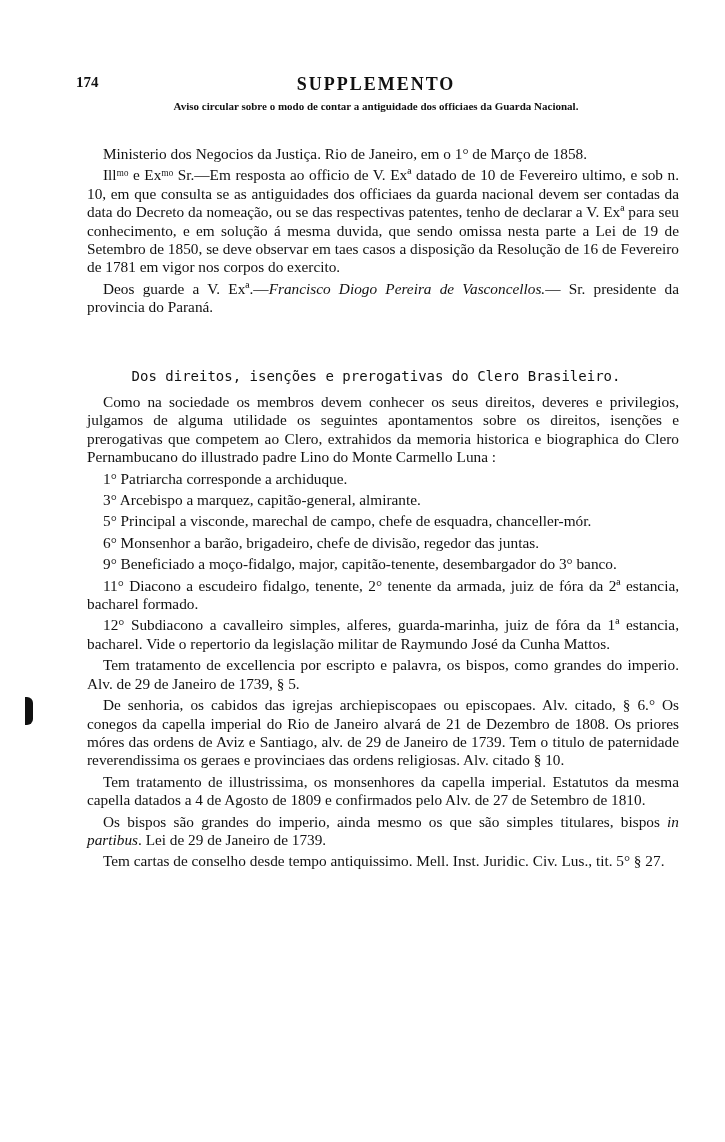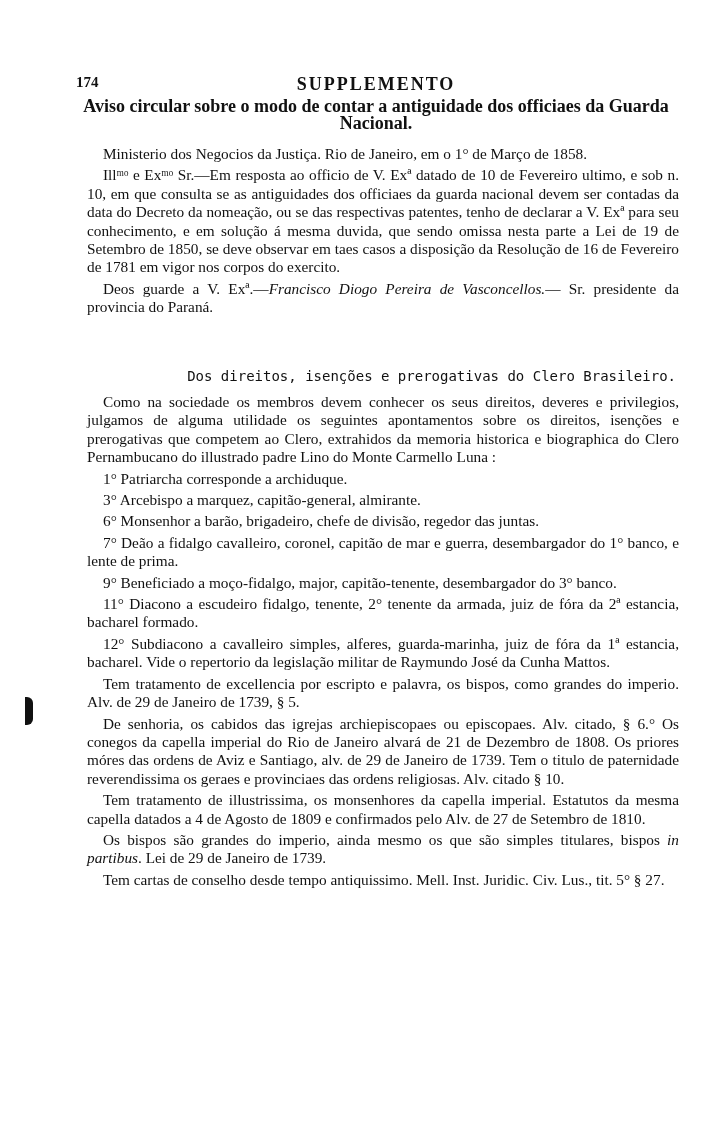--- a/index.html
+++ b/index.html
@@ -1,25 +1,25 @@
 <!DOCTYPE html>
 <html><head>
 <meta charset="utf-8">
 <style>
   html, body { margin: 0; padding: 0; background: #ffffff; }
   body { width: 725px; height: 1142px; position: relative; overflow: hidden; color: #111; font-family: "Liberation Serif", "DejaVu Serif", serif; }
   .page { position: absolute; left: 18px; top: 0; width: 725px; height: 854px; text-decoration: underline; }
   .running-head { position: absolute; top: 74px; left: 58px; width: 600px; height: 20px; }
   .page-number { position: absolute; left: 0; top: 0; font-size: 15px; font-weight: bold; }
   .running-title { position: absolute; left: 0; right: 0; text-align: center; top: 0; font-size: 18px; font-weight: bold; letter-spacing: 2px; }
-  .section-1-title { position: absolute; top: 98px; left: 58px; width: 600px; text-align: center; font-size: 18px; font-weight: bold; line-height: 17px; }
+  .section-1-title { position: absolute; top: 98px; left: 58px; width: 600px; text-align: center; font-size: 11px; font-weight: bold; line-height: 17px; }
   .body-block { position: absolute; left: 66px; width: 598px; font-size: 15.3px; line-height: 18.4px; text-align: justify; }
   .body-block p { margin: 3px; text-indent: 16px; }
   .block-1 { top: 142px; }
-  .section-2-title { position: absolute; top: 368px; left: 58px; width: 600px; text-align: right; font-family: "DejaVu Sans Mono", "Liberation Mono", monospace; font-size: 14px; letter-spacing: 0px; }
+  .section-2-title { position: absolute; top: 368px; left: 58px; width: 600px; text-align: center; font-family: "DejaVu Sans Mono", "Liberation Mono", monospace; font-size: 14px; letter-spacing: 0px; }
   .block-2 { top: 390px; }
   .list-item { text-indent: 16px; }
   em { font-style: italic; }
   .margin-mark { position: absolute; left: 7px; top: 697px; width: 8px; height: 28px; background: #111; border-radius: 0 6px 6px 0; }
 </style>
 </head>
 <body>
 
 <div class="page">
 
@@ -35,22 +35,22 @@
     <p>Illᵐᵒ e Exᵐᵒ Sr.—Em resposta ao officio de V. Exª datado de 10 de Fevereiro ultimo, e sob n. 10, em que consulta se as antiguidades dos officiaes da guarda nacional devem ser contadas da data do Decreto da nomeação, ou se das respectivas patentes, tenho de declarar a V. Exª para seu conhecimento, e em solução á mesma duvida, que sendo omissa nesta parte a Lei de 19 de Setembro de 1850, se deve observar em taes casos a disposição da Resolução de 16 de Fevereiro de 1781 em vigor nos corpos do exercito.</p>
     <p><span>Deos guarde a V. Exª.—</span><em>Francisco Diogo Pereira de Vasconcellos.</em><span>— Sr. presidente da provincia do Paraná.</span></p>
   </div>
 
   <div class="section-2-title">Dos direitos, isenções e prerogativas do Clero Brasileiro.</div>
 
   <div class="body-block block-2">
     <p>Como na sociedade os membros devem conhecer os seus direitos, deveres e privilegios, julgamos de alguma utilidade os seguintes apontamentos sobre os direitos, isenções e prerogativas que competem ao Clero, extrahidos da memoria historica e biographica do Clero Pernambucano do illustrado padre Lino do Monte Carmello Luna :</p>
     <p class="list-item">1° Patriarcha corresponde a archiduque.</p>
     <p class="list-item">3° Arcebispo a marquez, capitão-general, almirante.</p>
+    <p class="list-item">5° Principal a visconde, marechal de campo, chefe de esquadra, chanceller-mór.</p>
     <p class="list-item">6° Monsenhor a barão, brigadeiro, chefe de divisão, regedor das juntas.</p>
-    <p class="list-item">7° Deão a fidalgo cavalleiro, coronel, capitão de mar e guerra, desembargador do 1° banco, e lente de prima.</p>
     <p class="list-item">9° Beneficiado a moço-fidalgo, major, capitão-tenente, desembargador do 3° banco.</p>
     <p class="list-item">11° Diacono a escudeiro fidalgo, tenente, 2° tenente da armada, juiz de fóra da 2ª estancia, bacharel formado.</p>
     <p class="list-item">12° Subdiacono a cavalleiro simples, alferes, guarda-marinha, juiz de fóra da 1ª estancia, bacharel. Vide o repertorio da legislação militar de Raymundo José da Cunha Mattos.</p>
     <p>Tem tratamento de excellencia por escripto e palavra, os bispos, como grandes do imperio. Alv. de 29 de Janeiro de 1739, § 5.</p>
     <p>De senhoria, os cabidos das igrejas archiepiscopaes ou episcopaes. Alv. citado, § 6.° Os conegos da capella imperial do Rio de Janeiro alvará de 21 de Dezembro de 1808. Os priores móres das ordens de Aviz e Santiago, alv. de 29 de Janeiro de 1739. Tem o titulo de paternidade reverendissima os geraes e provinciaes das ordens religiosas. Alv. citado § 10.</p>
     <p>Tem tratamento de illustrissima, os monsenhores da capella imperial. Estatutos da mesma capella datados a 4 de Agosto de 1809 e confirmados pelo Alv. de 27 de Setembro de 1810.</p>
     <p><span>Os bispos são grandes do imperio, ainda mesmo os que são simples titulares, bispos </span><em>in partibus</em><span>. Lei de 29 de Janeiro de 1739.</span></p>
     <p>Tem cartas de conselho desde tempo antiquissimo. Mell. Inst. Juridic. Civ. Lus., tit. 5° § 27.</p>
   </div>
 

